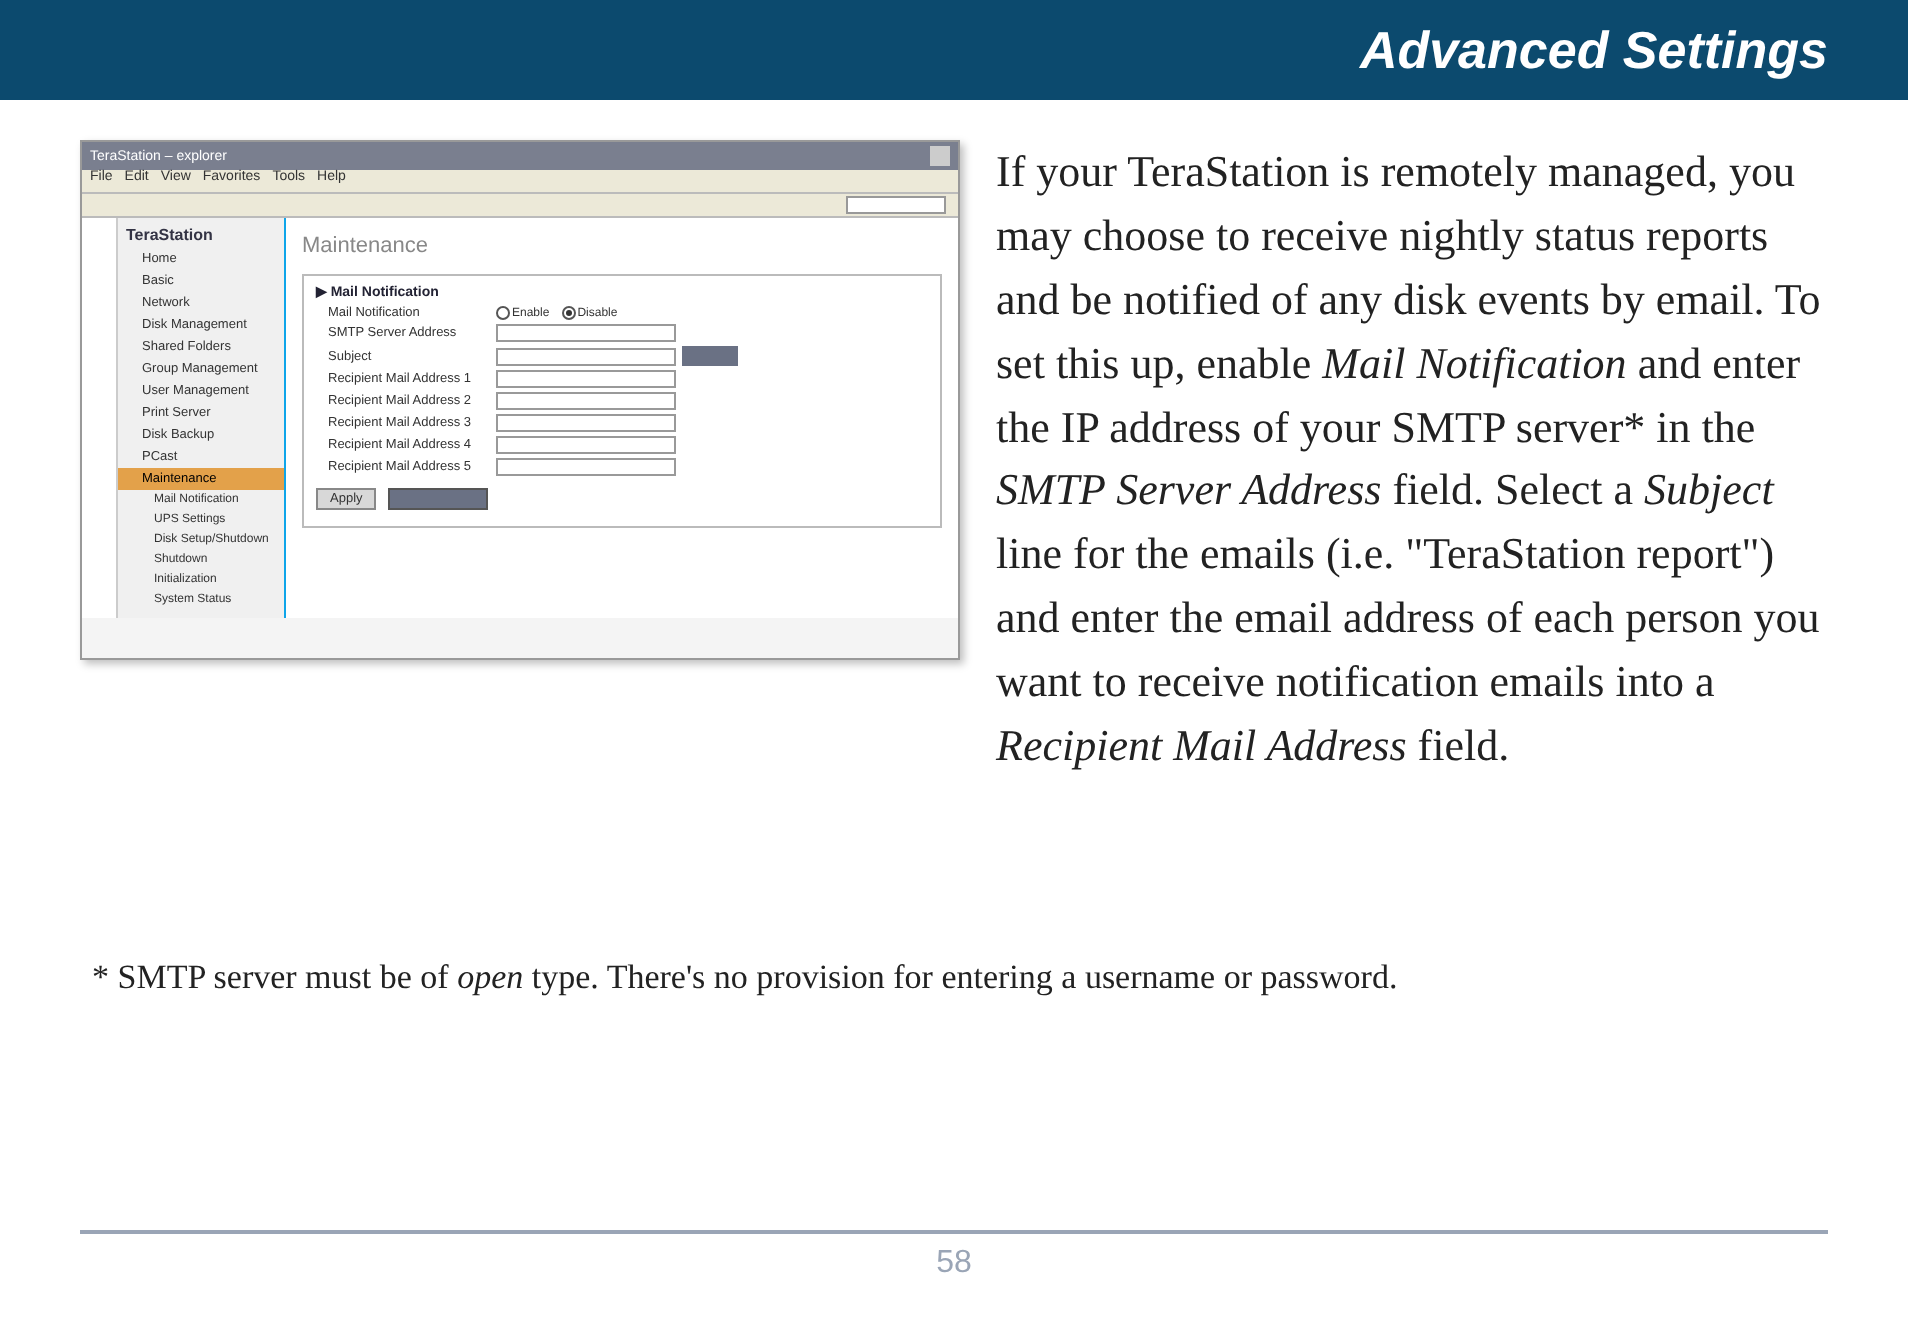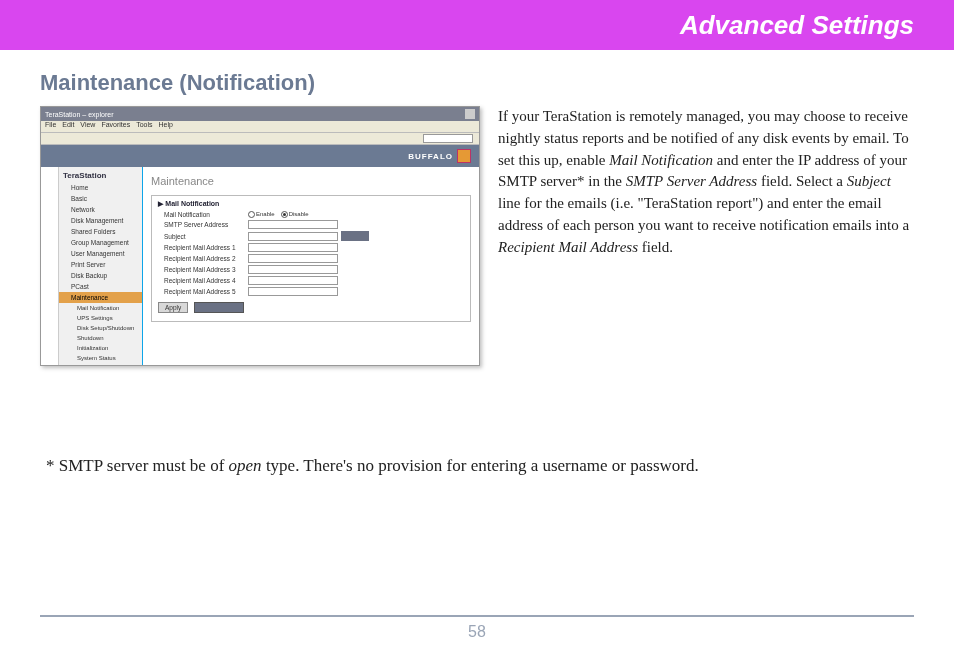--- a/index.html
+++ b/index.html
@@ -1,17 +1,17 @@
 <!DOCTYPE html>
 <html><head>
 <meta charset="utf-8">
 <style>
   * { margin:0; padding:0; box-sizing:border-box; }
   body { width:954px; height:661px; background:#fff; font-family:Georgia,serif; color:#222; position:relative; }
-  .red-bar { height:50px; background:#d946ef; display:flex; align-items:center; justify-content:flex-end; padding-right:40px; }
+  .red-bar { height:50px; background:#0c4a6e; display:flex; align-items:center; justify-content:flex-end; padding-right:40px; }
   .red-bar h1 { color:#fff; font-style:italic; font-weight:bold; font-family:Arial,Helvetica,sans-serif; font-size:26px; }
   .content { padding:20px 40px 0 40px; }
   .section-title { font-family:Arial,Helvetica,sans-serif; color:#6b7a93; font-weight:bold; font-size:22px; margin-bottom:10px; }
   .two-col { display:flex; gap:18px; }
   .screenshot { flex:0 0 440px; border:1px solid #999; box-shadow:2px 2px 4px rgba(0,0,0,.25); background:#f4f4f4; height:260px; font-family:Arial,sans-serif; font-size:8px; color:#333; overflow:hidden; }
   .app-titlebar { height:14px; background:#7a7f8f; display:flex; align-items:center; padding:0 4px; color:#fff; font-size:7px; }
   .app-close { margin-left:auto; width:10px; height:10px; background:#ccc; }
   .app-menubar { height:12px; background:#ece9d8; border-bottom:1px solid #bbb; display:flex; gap:6px; padding:0 4px; font-size:7px; }
   .app-toolbar { height:12px; background:#ece9d8; border-bottom:1px solid #bbb; display:flex; align-items:center; justify-content:flex-end; padding:0 6px; font-size:7px; }
   .google-box { width:50px; height:9px; background:#fff; border:1px solid #999;}
@@ -31,57 +31,52 @@
   .row { display:flex; align-items:center; margin:2px 0; font-size:6.5px;}
   .row .lbl { width:90px; padding-left:6px; }
   .row .field { width:90px; height:9px; background:#fff; border:1px solid #999;}
   .row .btn2 { width:28px; height:10px; background:#6a7184; margin-left:3px;}
   .row .radio { display:flex; gap:6px; font-size:6px;}
   .radio-dot { width:7px; height:7px; border:1px solid #555; border-radius:50%; display:inline-block; margin-right:1px; vertical-align:middle; background:#fff;}
   .radio-dot.on::after{content:"";display:block;width:3px;height:3px;background:#333;border-radius:50%;margin:1px;}
   .btnrow { margin-top:6px; display:flex; gap:6px;}
   .apply { padding:1px 6px; background:#d8d8d8; border:1px solid #888; font-size:6.5px;}
   .cancel { padding:1px 24px; background:#6a7184; border:1px solid #555; font-size:6.5px;}
-  .body-text { flex:1; font-size:15px; line-height:1.45; }
+  .body-text { flex:1; font-size:22px; line-height:1.45; }
   .body-text i { font-style:italic; }
   .footnote { margin-top:90px; font-size:17px; padding:0 46px; }
   .footer { position:absolute; bottom:20px; left:40px; right:40px; border-top:2px solid #9aa5b6; }
   .page-num { text-align:center; color:#9aa5b6; font-size:16px; margin-top:6px; font-family:Arial,sans-serif;}
   .help-icon { width:14px;height:14px;background:#e59935;border:1px solid #b36;display:inline-block;margin-left:4px;}
 </style>
 </head>
 <body>
 
 <div class="red-bar">
   <h1>Advanced Settings</h1>
 </div>
 
 <div class="content">
-  <div class="section-title">Maintenance (Notification)</div>
   <div class="two-col">
 
     <div class="screenshot">
       <div class="app-titlebar">
         <span>TeraStation – explorer</span>
         <span class="app-close"></span>
       </div>
       <div class="app-menubar">
         <span>File</span>
         <span>Edit</span>
         <span>View</span>
         <span>Favorites</span>
         <span>Tools</span>
         <span>Help</span>
       </div>
       <div class="app-toolbar">
         <span class="google-box"></span>
-      </div>
-      <div class="brand-row">
-        <span class="buffalo">BUFFALO</span>
-        <span class="help-icon"></span>
       </div>
       <div class="app-body">
         <div class="tabs"></div>
         <div class="sidebar">
           <div class="sb-header">TeraStation</div>
           <div class="sb-item">Home</div>
           <div class="sb-item">Basic</div>
           <div class="sb-item">Network</div>
           <div class="sb-item">Disk Management</div>
           <div class="sb-item">Shared Folders</div>

